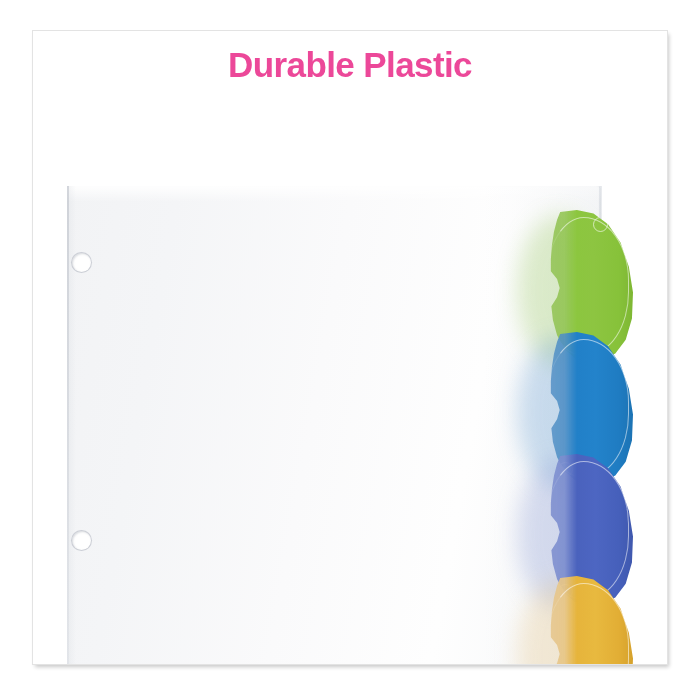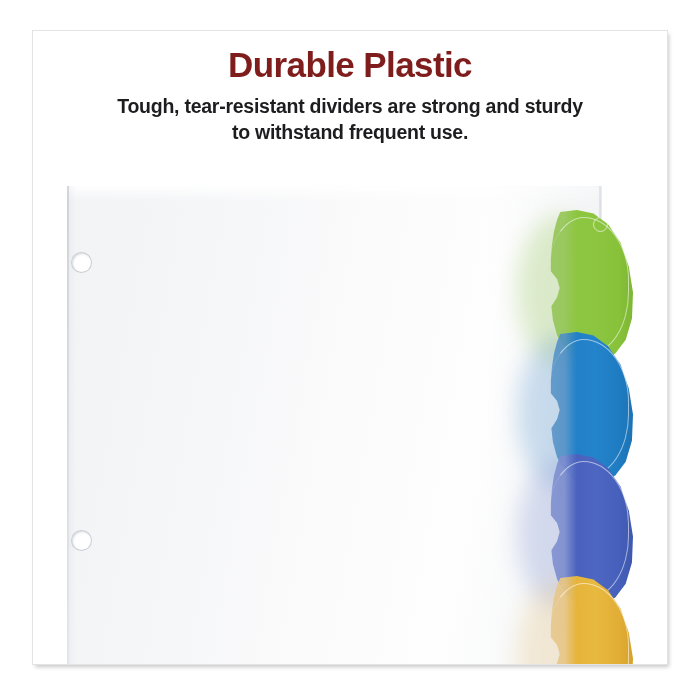--- a/index.html
+++ b/index.html
@@ -42,21 +42,21 @@
     width: 100%;
     text-align: center;
     z-index: 40;
   }
 
   .headline {
     margin: 0;
     font-size: 35px;
     font-weight: 700;
     letter-spacing: -0.6px;
-    color: #7f1d1d;
+    color: #ec4899;
     line-height: 1.05;
     font-family: "Liberation Sans", sans-serif;
   }
 
   .subhead {
     margin: 9px auto 0 auto;
     width: 560px;
     font-size: 19.5px;
     font-weight: 700;
     color: #1d1d1f;
@@ -263,24 +263,20 @@
 </style>
 </head>
 <body>
 
 <div id="stage">
 
   <div class="image-frame">
 
     <div class="headline-block">
       <h1 class="headline">Durable Plastic</h1>
-      <p class="subhead">
-        <span class="line">Tough, tear-resistant dividers are strong and sturdy</span>
-        <span class="line">to withstand frequent use.</span>
-      </p>
     </div>
 
     <div class="sheet-wrap">
 
       <div class="sheet">
         <div class="sheet-bevel-top"></div>
         <div class="sheet-sheen"></div>
         <div class="sheet-edge-left"></div>
       </div>
 

